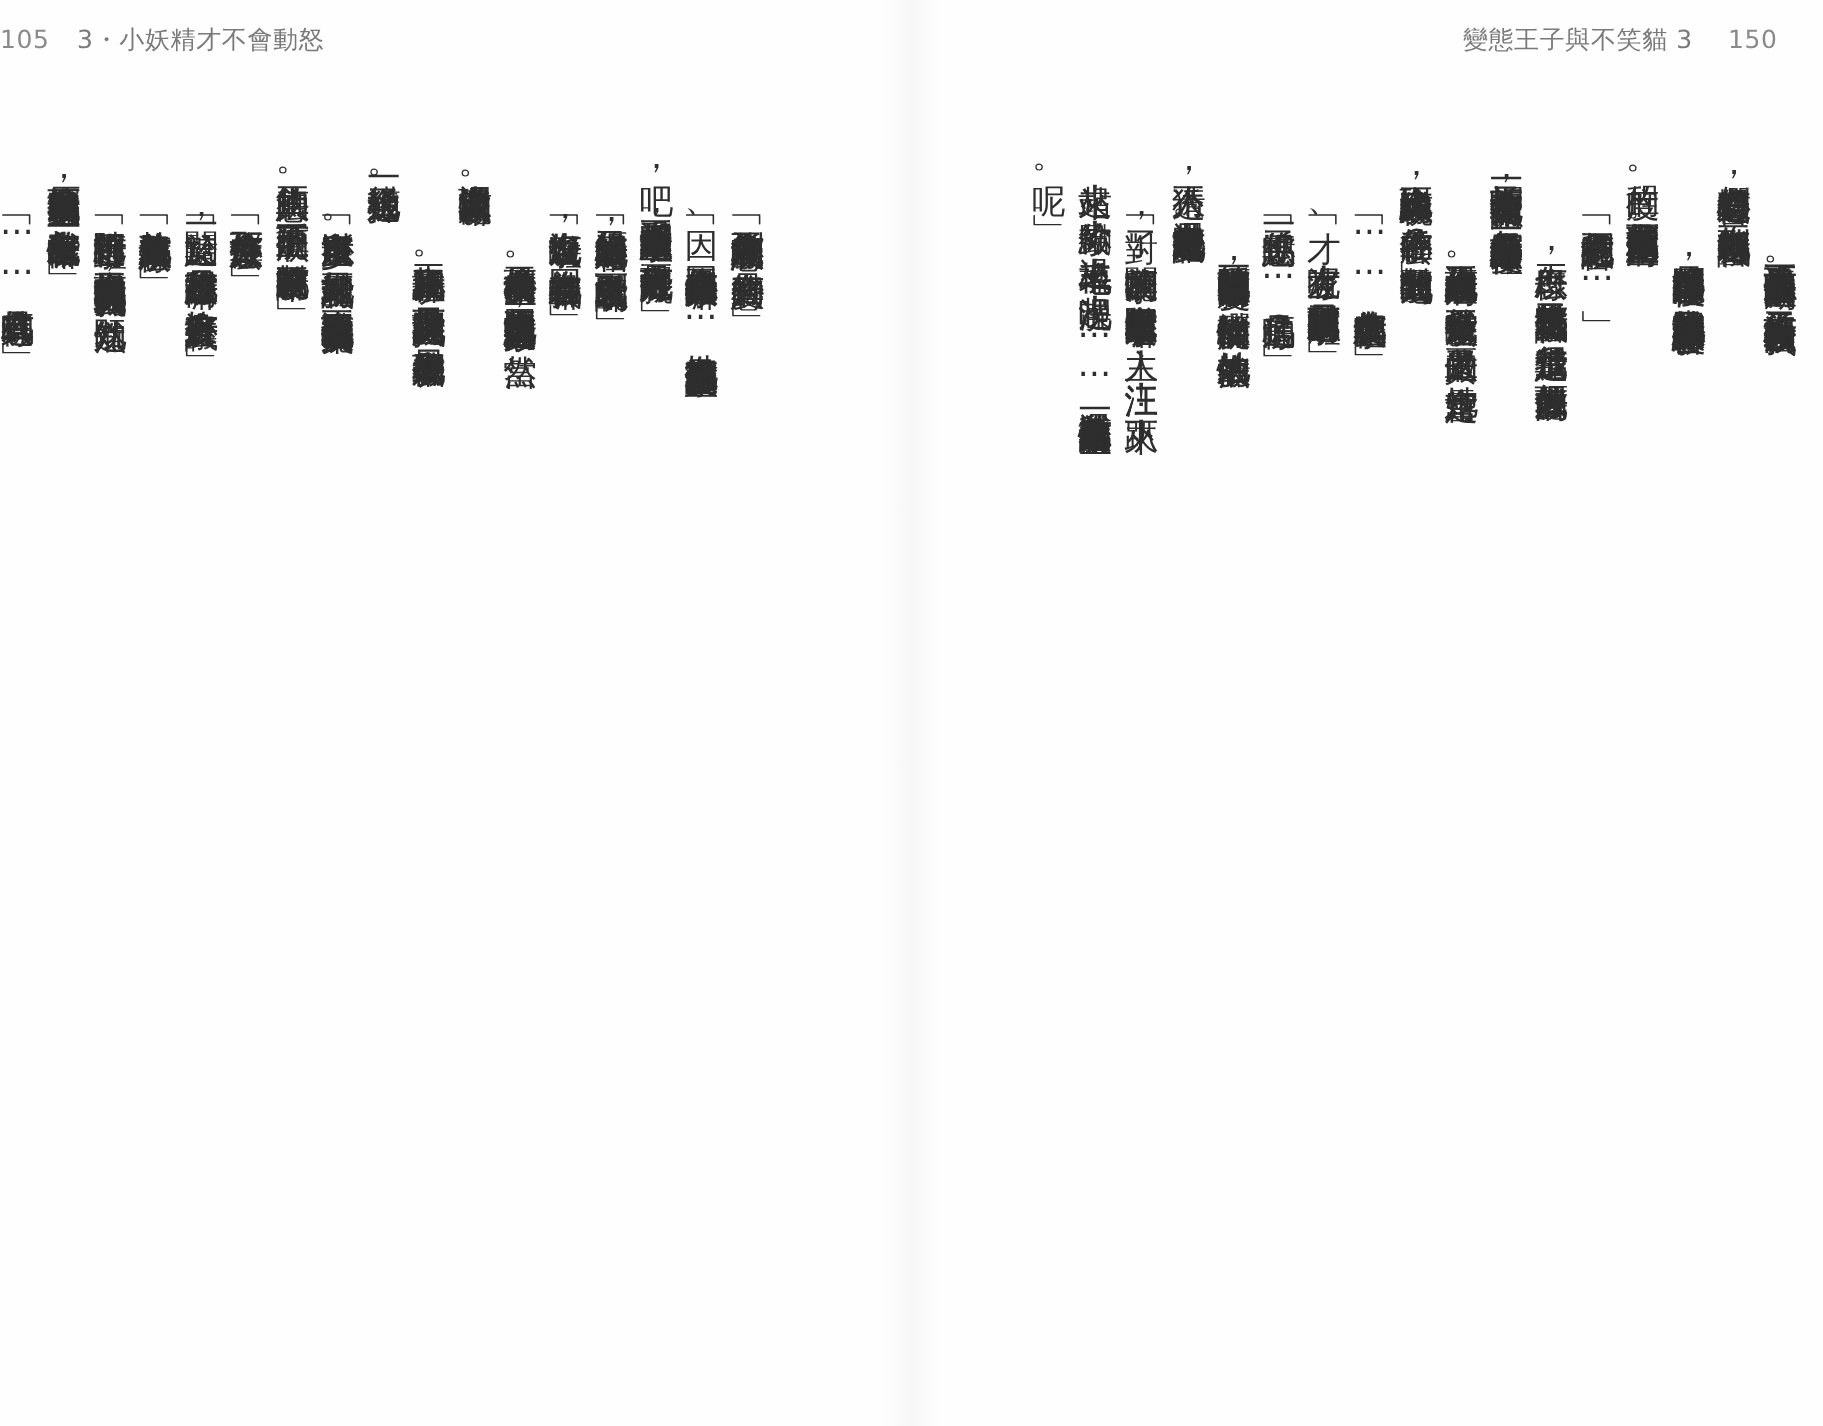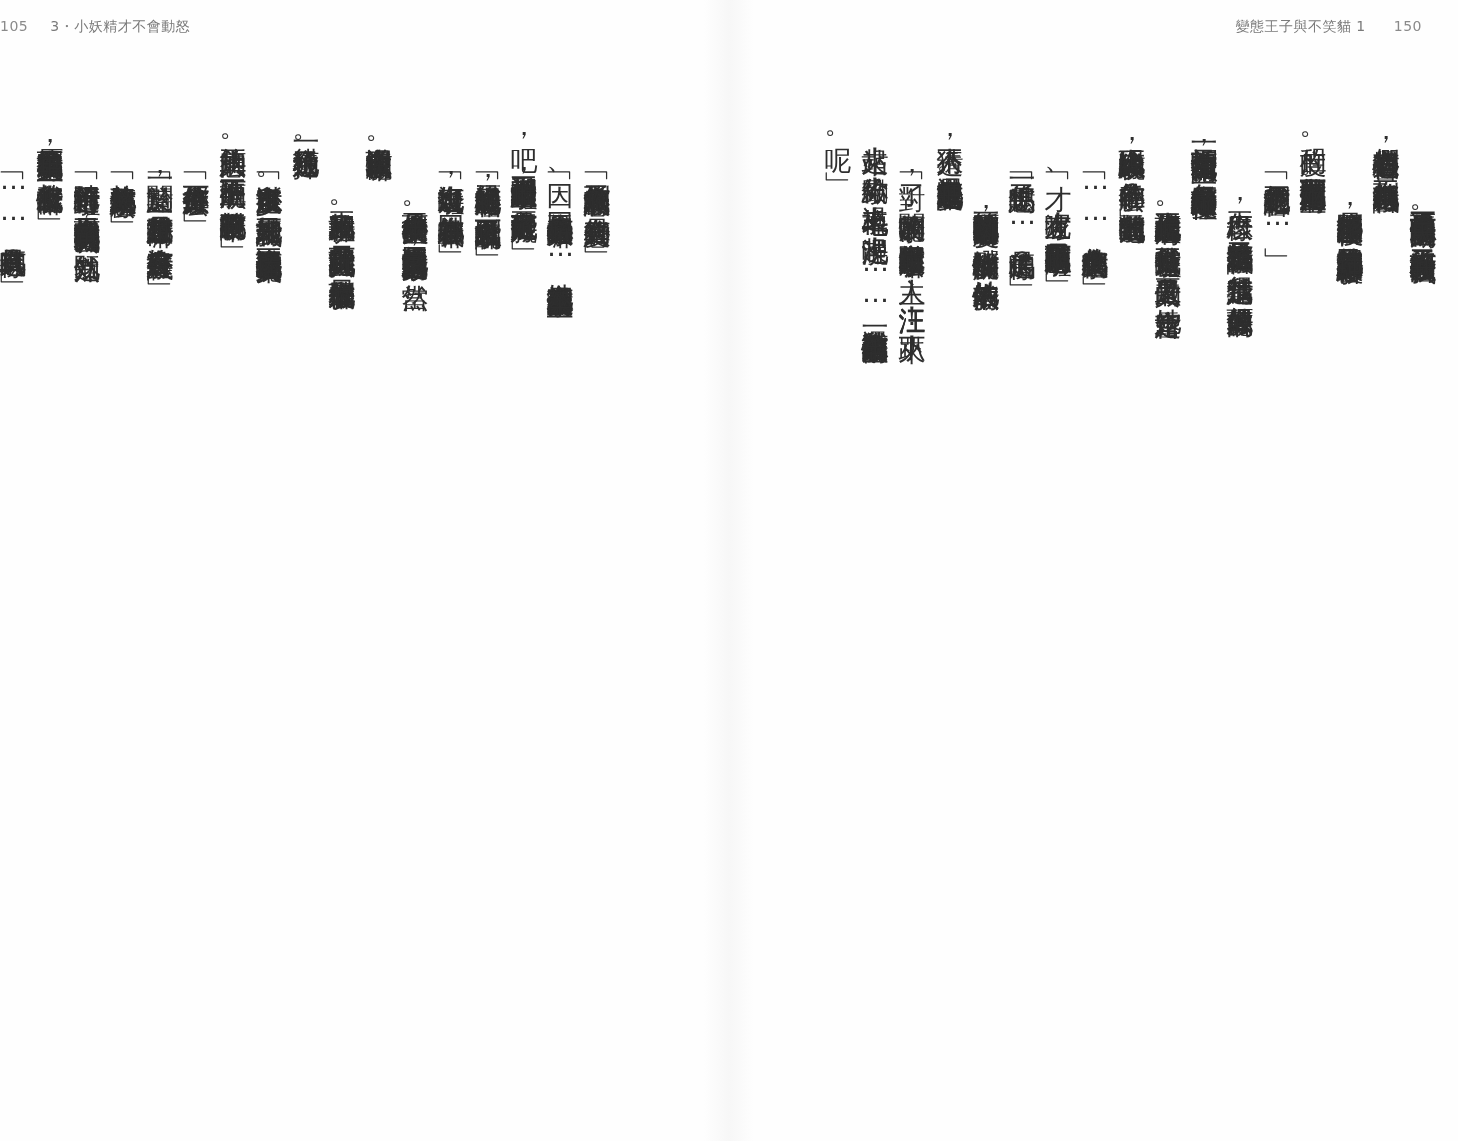--- a/index.html
+++ b/index.html
@@ -1,20 +1,20 @@
 <!DOCTYPE html>
 <html><head>
 <meta charset="utf-8">
 <style>
   html, body { margin: 0; padding: 0; }
   body {
     width: 1458px; height: 1141px; background: #fefefe; position: relative; overflow: hidden;
     font-family: "DejaVu Sans", "Liberation Sans", sans-serif; color: #2a2a2a;
   }
-  .header { position: absolute; top: 18px; font-size: 14px; color: #7a7a7a; white-space: nowrap; letter-spacing: 0.5px; }
+  .header { position: absolute; top: 18px; font-size: 20px; color: #7a7a7a; white-space: nowrap; letter-spacing: 0.5px; }
   .header.left { left: 0; }
   .header.right { right: 36px; }
   .header .num { color: #8a8a8a; }
   .header.left .num { margin-right: 22px; }
   .header.right .num { margin-left: 28px; }
   .page { position: absolute; top: 0; height: 1141px; }
   .col {
     position: absolute; width: 34px;
     writing-mode: vertical-rl; text-orientation: upright;
     font-size: 27px; line-height: 34px; letter-spacing: 0.5px;
@@ -23,21 +23,21 @@
   .gutter { position: absolute; left: 704px; top: 0; width: 50px; height: 1141px;
             background: linear-gradient(to right, #fefefe, #f7f7f7, #fefefe); }
 </style>
 </head>
 <body>
 
 <div class="header left">
   <span class="num">105</span><span>3・小妖精才不會動怒</span>
 </div>
 <div class="header right">
-  <span>變態王子與不笑貓 1</span><span class="num">150</span>
+  <span>變態王子與不笑貓 3</span><span class="num">150</span>
 </div>
 
 <div class="gutter"></div>
 
 <div id="right-page" class="page" style="left:0;width:1458px;">
     <div class="col" style="left: 1406px; top: 163px;">　更不湊巧的是今天似乎是個隨時會下雨的星期天。為了進行第二場報告大會而碰頭的我</div>
     <div class="col" style="left: 1369px; top: 127px;">們心想難得有這個機會，不如就到鄰鎮去進行會議吧。</div>
     <div class="col" style="left: 1333px; top: 163px;">　這是個悶熱得讓人昏昏欲睡的午後，當地的民營鐵路使用人數少到讓人擔心會不會停駛</div>
     <div class="col" style="left: 1296px; top: 127px;">的程度。我們在足足可以塞下七個人的座椅上並肩而坐。</div>
     <div class="col" style="left: 1260px; top: 163px;">「我們應該不是在約會吧……」</div>

